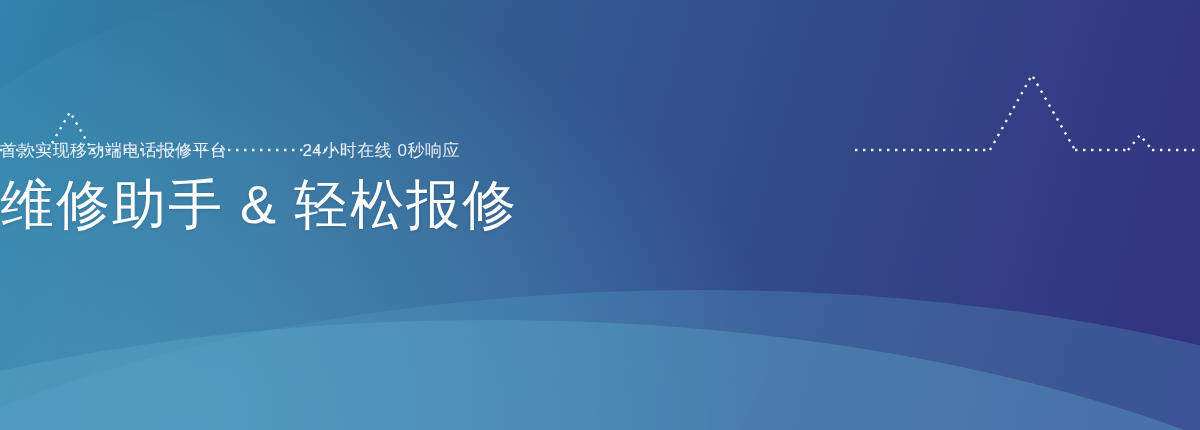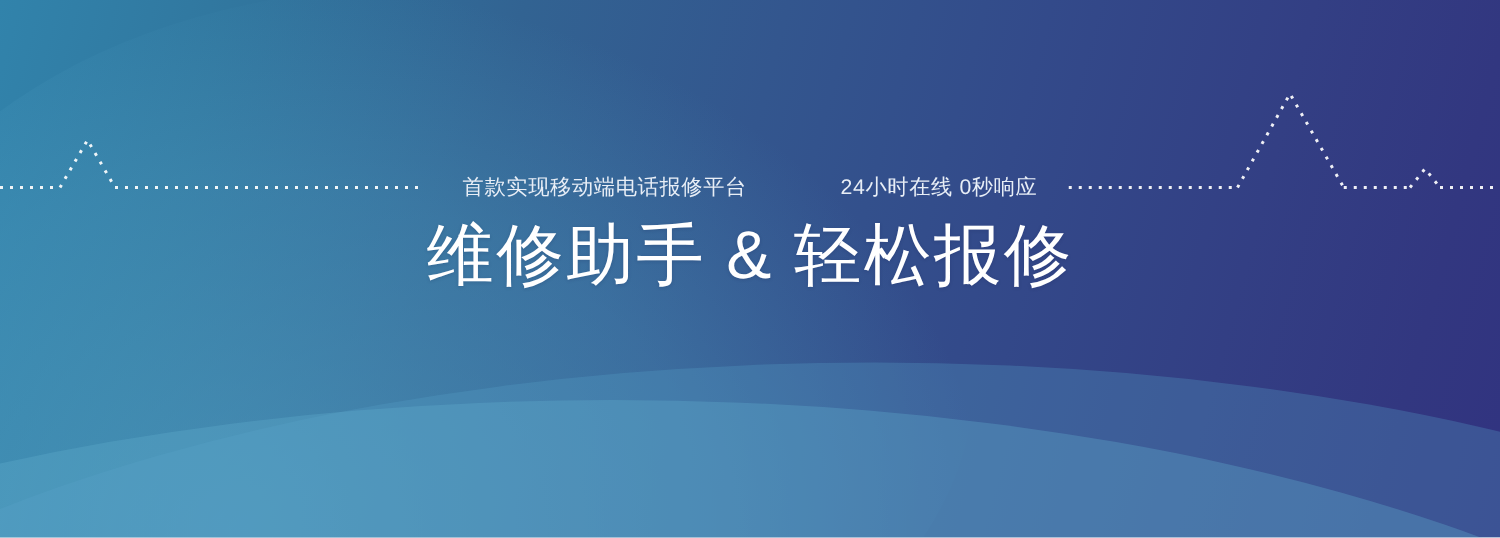--- a/index.html
+++ b/index.html
@@ -84,42 +84,42 @@
     top: 0;
     width: 1200px;
     text-align: center;
   }
 
   #subtitle-row {
     position: absolute;
     left: 0;
     top: 135px;
     width: 1200px;
-    text-align: center;
+    text-align: left;
     white-space: nowrap;
     line-height: 30px;
   }
   .subtitle-text {
     display: inline-block;
     font-size: 17px;
     color: #e8eef6;
     letter-spacing: 0.5px;
     vertical-align: middle;
   }
   #subtitle-gap {
     display: inline-block;
     width: 66px;
   }
 
   #main-title {
     position: absolute;
     left: 0;
     top: 172px;
     width: 1200px;
-    text-align: center;
+    text-align: left;
     font-size: 54px;
     font-weight: 300;
     color: #ffffff;
     letter-spacing: 2px;
     line-height: 64px;
     white-space: nowrap;
     text-shadow: 0 1px 3px rgba(20,30,70,0.18);
   }
   #main-title .amp {
     padding: 0 16px;

